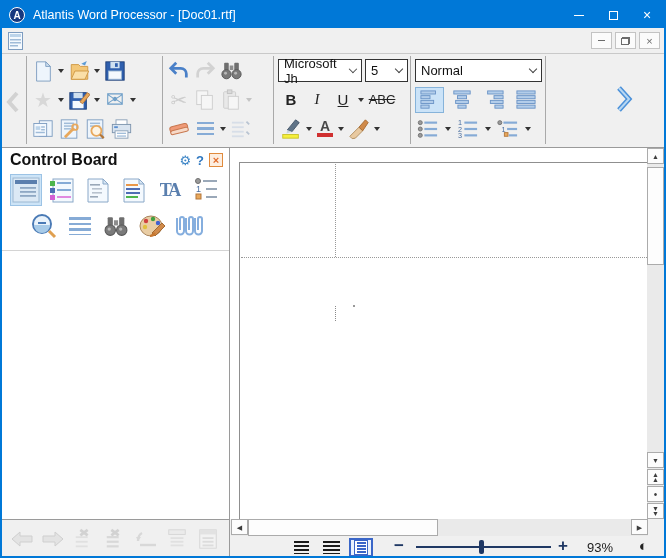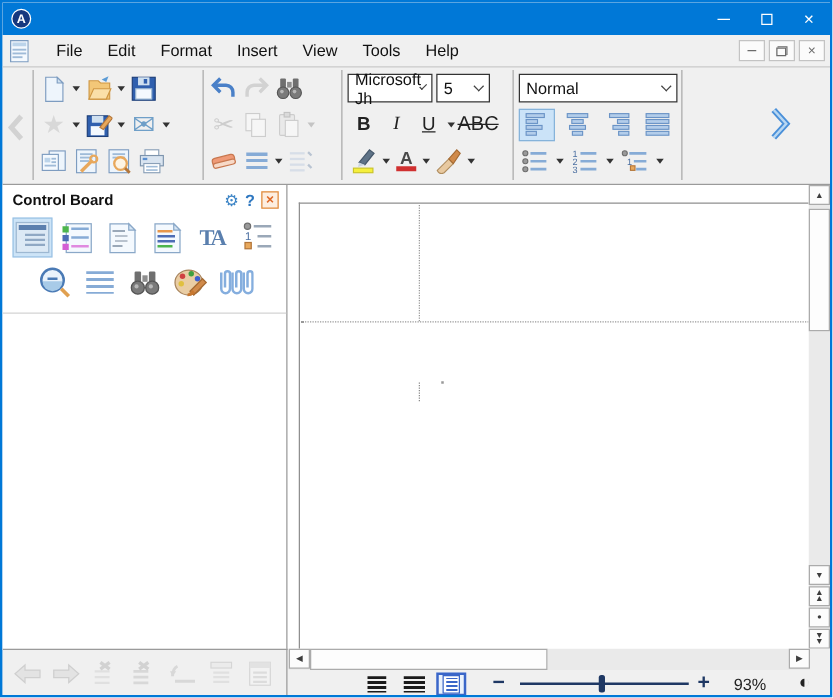--- a/index.html
+++ b/index.html
@@ -45,21 +45,21 @@
 
   .fmt-btn { font-size:15px; color:#222; width:26px; text-align:center; }
   .stripes-blue { width:17px; height:14px; background:repeating-linear-gradient(#86abd6 0 2.5px, transparent 2.5px 5.5px); }
   .align-btn { width:29px; height:26px; display:flex; align-items:center; justify-content:center; border:1px solid transparent; }
   .align-btn.sel { background:#cbe3f8; border-color:#86b3da; }
 
   
   .main { position:absolute; left:0; top:145px; width:662px; height:372px; border-top:1px solid #9a9a9a; background:#fff; }
   .cboard { position:absolute; left:0; top:0; width:228px; height:372px; background:#fff; border-right:1px solid #9a9a9a; }
   .cb-header { height:22px; display:flex; align-items:center; padding:2px 6px 0 8px; }
-  .cb-title { font-size:12px; font-weight:bold; color:#111; }
+  .cb-title { font-size:16px; font-weight:bold; color:#111; }
   .cb-hbtns { margin-left:auto; display:flex; align-items:center; gap:5px; }
   .cb-gear { color:#3d85c6; font-size:13px; }
   .cb-help { color:#2e77c0; font-weight:bold; font-size:13px; }
   .cb-close { width:14px; height:14px; border:1px solid #e08a3c; background:#fdeee0; color:#e06a28; font-size:11px; font-weight:bold; display:flex; align-items:center; justify-content:center; }
   .cb-row { display:flex; align-items:flex-end; justify-content:center; gap:4px; margin-top:4px; }
   .cb-cell { width:32px; height:32px; display:flex; align-items:center; justify-content:center; }
   .cb-cell.sel { background:#cde4f7; border:1px solid #9cc3e5; }
   .cb-ta { font-family:"Liberation Serif", serif; font-size:18px; font-weight:bold; color:#5a7fae; letter-spacing:-2px; }
   .cb-div { height:1px; background:#d4d4d4; margin-top:8px; }
   .cb-empty { font-size:13px; color:#8a8a8a; padding:10px 0 0 9px; }
@@ -105,48 +105,40 @@
   
   .dis-ic { opacity:1; }
 </style>
 </head>
 <body>
 
 <div class="window">
 
   <div class="titlebar">
     <span class="app-logo">A</span>
+    <span class="title-text">Atlantis Word Processor - [Doc01.rtf]</span>
     <span class="win-btns">
       <span class="win-btn">
           <span class="min-glyph"></span>
         </span>
       <span class="win-btn">
           <span class="max-glyph"></span>
         </span>
       <span class="win-btn">×</span>
     </span>
   </div>
 
   <div class="menubar">
     <svg class="doc-icon" viewBox="0 0 15 18">
         <rect x="0.5" y="0.5" width="14" height="17" fill="#f4f9fe" stroke="#7d9cc0"></rect>
         <rect x="2" y="2" width="11" height="3" fill="#bcd4ea"></rect>
         <rect x="2" y="7" width="11" height="1.5" fill="#9fbbd8"></rect>
         <rect x="2" y="10" width="11" height="1.5" fill="#9fbbd8"></rect>
         <rect x="2" y="13" width="8" height="1.5" fill="#9fbbd8"></rect>
       </svg>
-    <span class="menu-items">
-      <span class="menu-item">File</span>
-      <span class="menu-item">Edit</span>
-      <span class="menu-item">Format</span>
-      <span class="menu-item">Insert</span>
-      <span class="menu-item">View</span>
-      <span class="menu-item">Tools</span>
-      <span class="menu-item">Help</span>
-    </span>
     <span class="doc-win-btns">
       <span class="doc-win-btn">
           <span class="dmin"></span>
         </span>
       <span class="doc-win-btn">
           <span class="drestore"></span>
         </span>
       <span class="doc-win-btn">×</span>
     </span>
   </div>
@@ -317,35 +309,35 @@
               <rect x="2" y="13" width="13" height="2" fill="#d7dee8"></rect>
               <rect x="2" y="18" width="13" height="2" fill="#d7dee8"></rect>
               <path d="M18 3 l3 3 M18 14 l3 3" stroke="#b9c4d2" stroke-width="2"></path>
             </svg>
         </span>
       </div>
     </div>
 
     <div class="tgroup" style="left:276px; width:130px;">
       <div class="trow">
-        <span class="combo" style="width:68px">
+        <span class="combo" style="width:84px">
             <span>Microsoft Jh</span>
             <span class="chev"></span>
           </span>
         <span class="combo" style="width:43px; margin-left:3px;">
             <span>5</span>
             <span class="chev"></span>
           </span>
       </div>
       <div class="trow">
         <span class="fmt-btn" style="font-weight:bold;">B</span>
         <span class="fmt-btn" style="font-style:italic; font-family:'Liberation Serif',serif;">I</span>
         <span class="fmt-btn" style="text-decoration:underline;">U</span>
           <span class="dd"></span>
-        <span class="fmt-btn" style="font-size:16px; text-decoration:line-through; width:32px;">ABC</span>
+        <span class="fmt-btn" style="font-size:13px; text-decoration:line-through; width:32px;">ABC</span>
       </div>
       <div class="trow">
         <span class="tbtn">
           <svg width="22" height="22" viewBox="0 0 24 24">
               <path d="M8 13 L17 2 L21 5 L13 15 z" fill="#5f7387" stroke="#46586b"></path>
               <path d="M8 13 l5 2 -6 2 z" fill="#c9d4de"></path>
               <rect x="3" y="18" width="17" height="4" fill="#f5ef3c" stroke="#c9c32a"></rect>
             </svg>
         </span>
           <span class="dd"></span>

